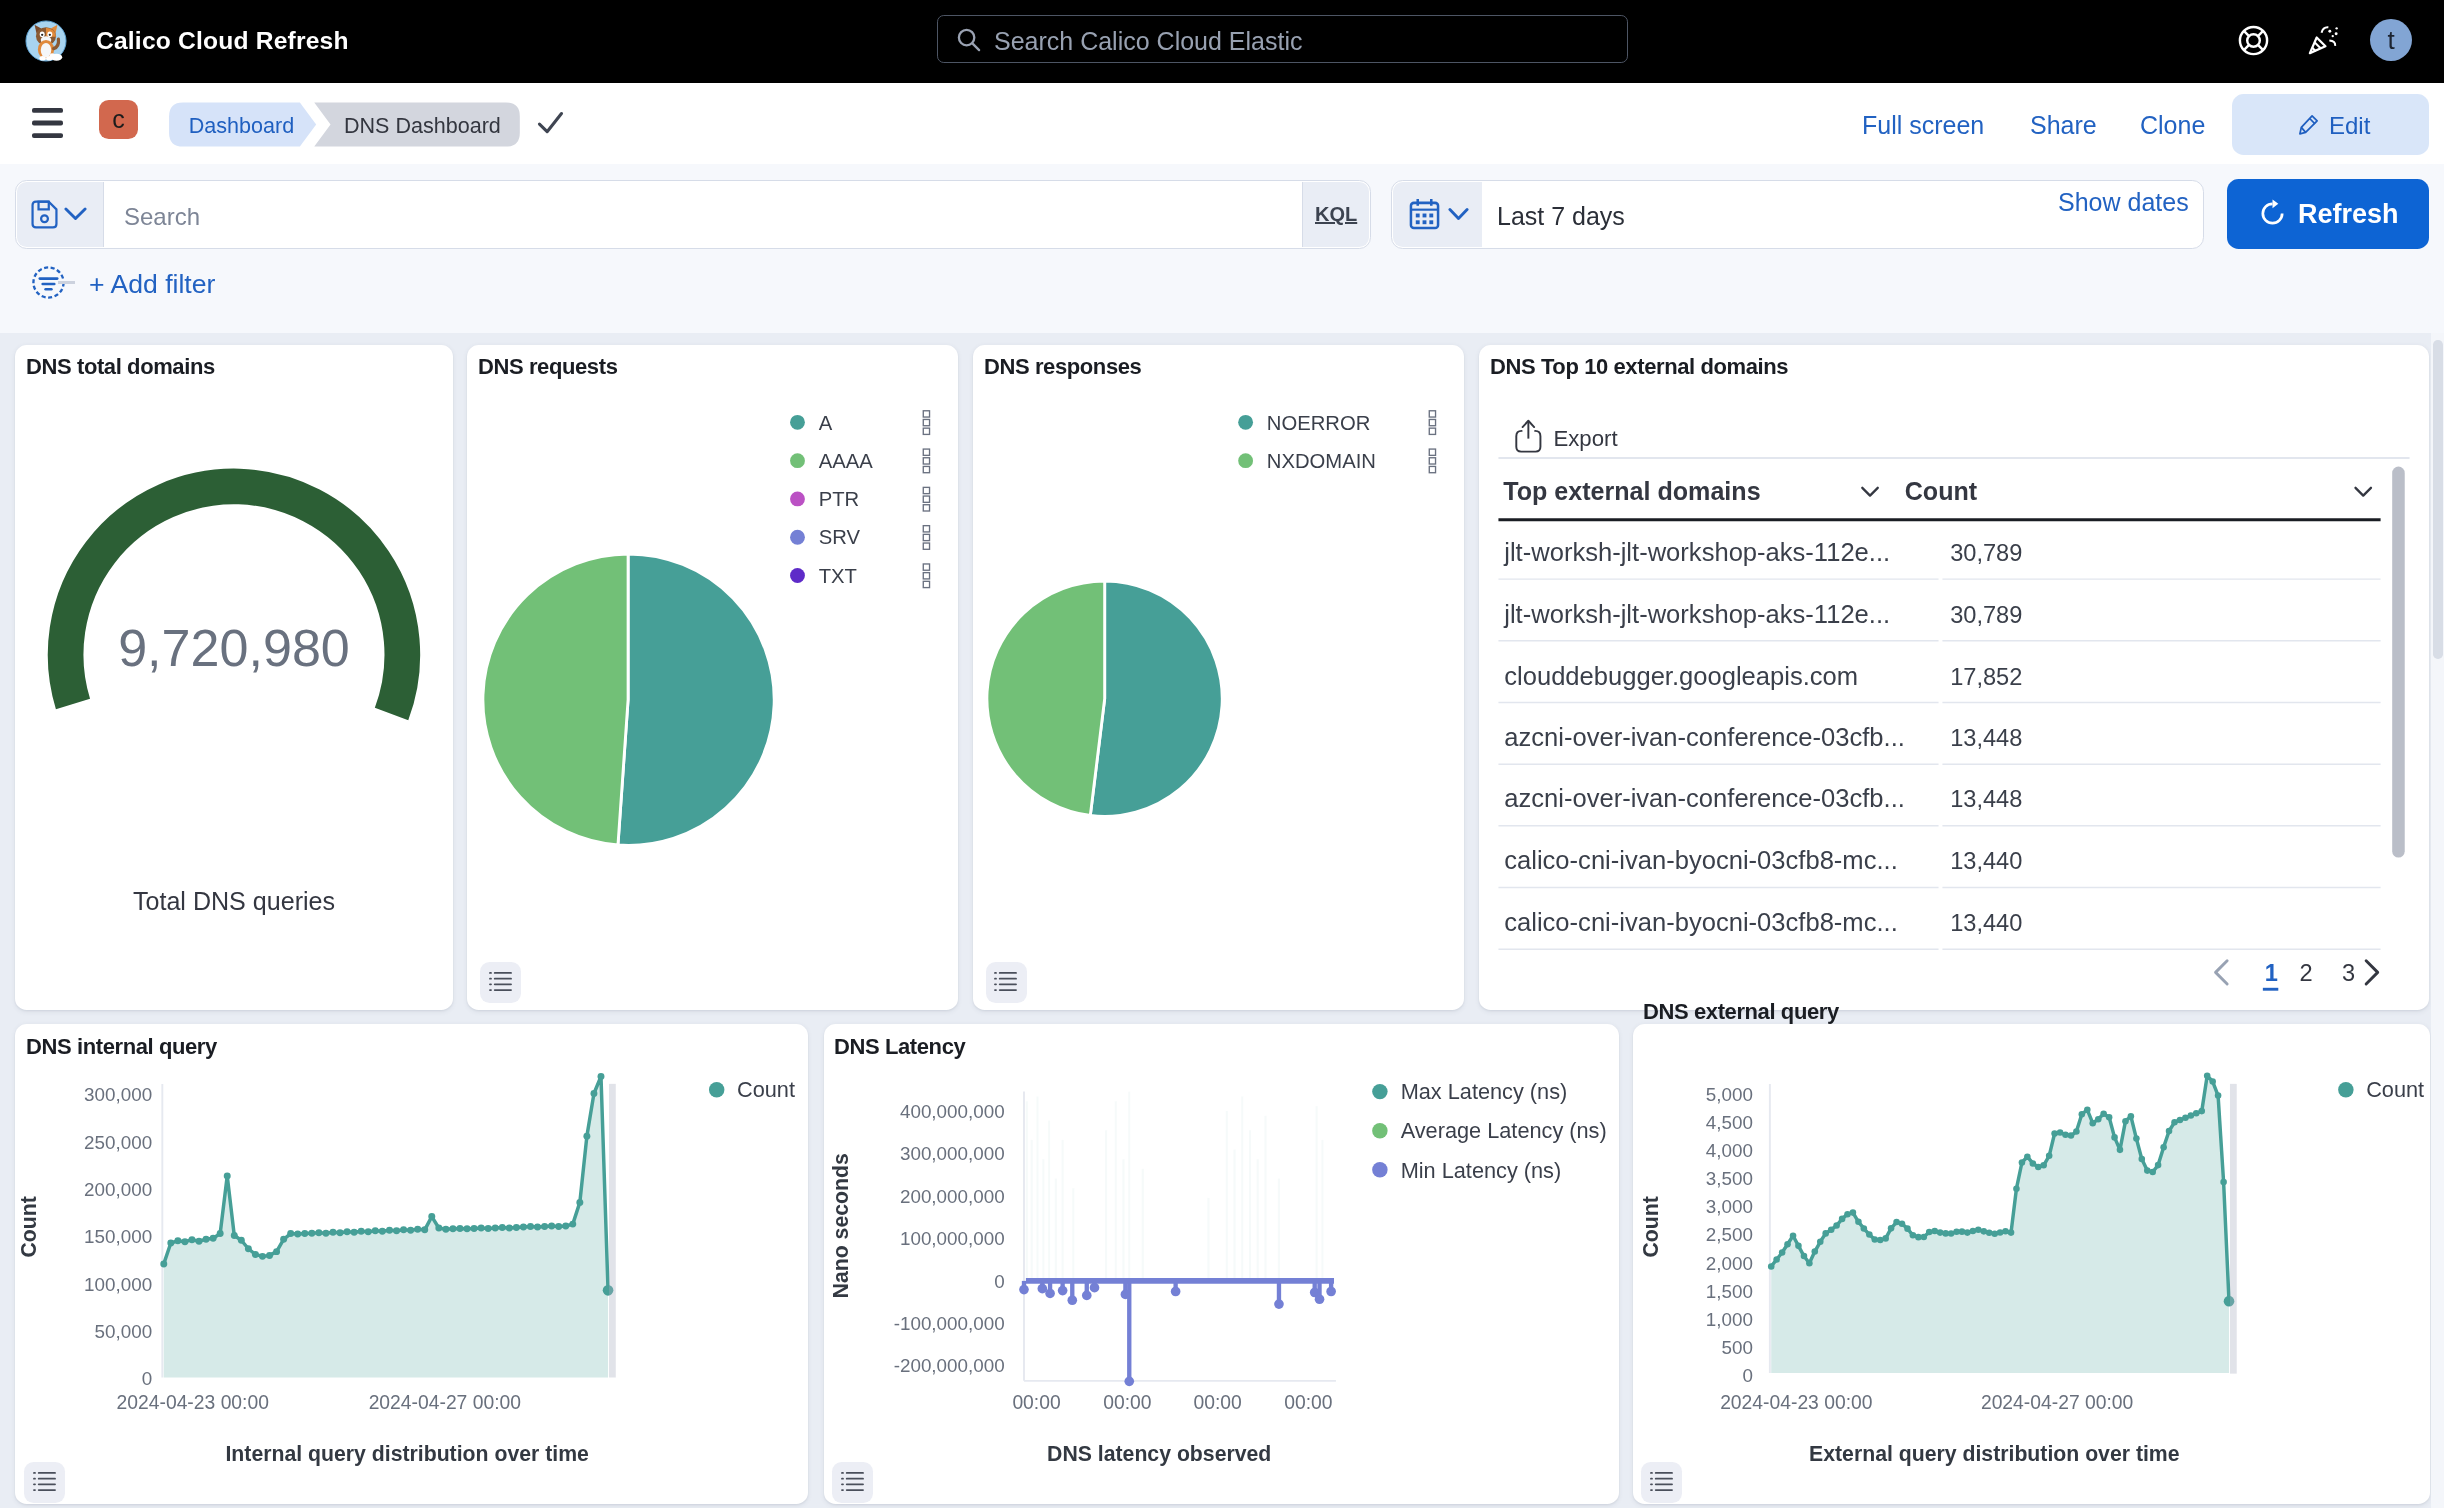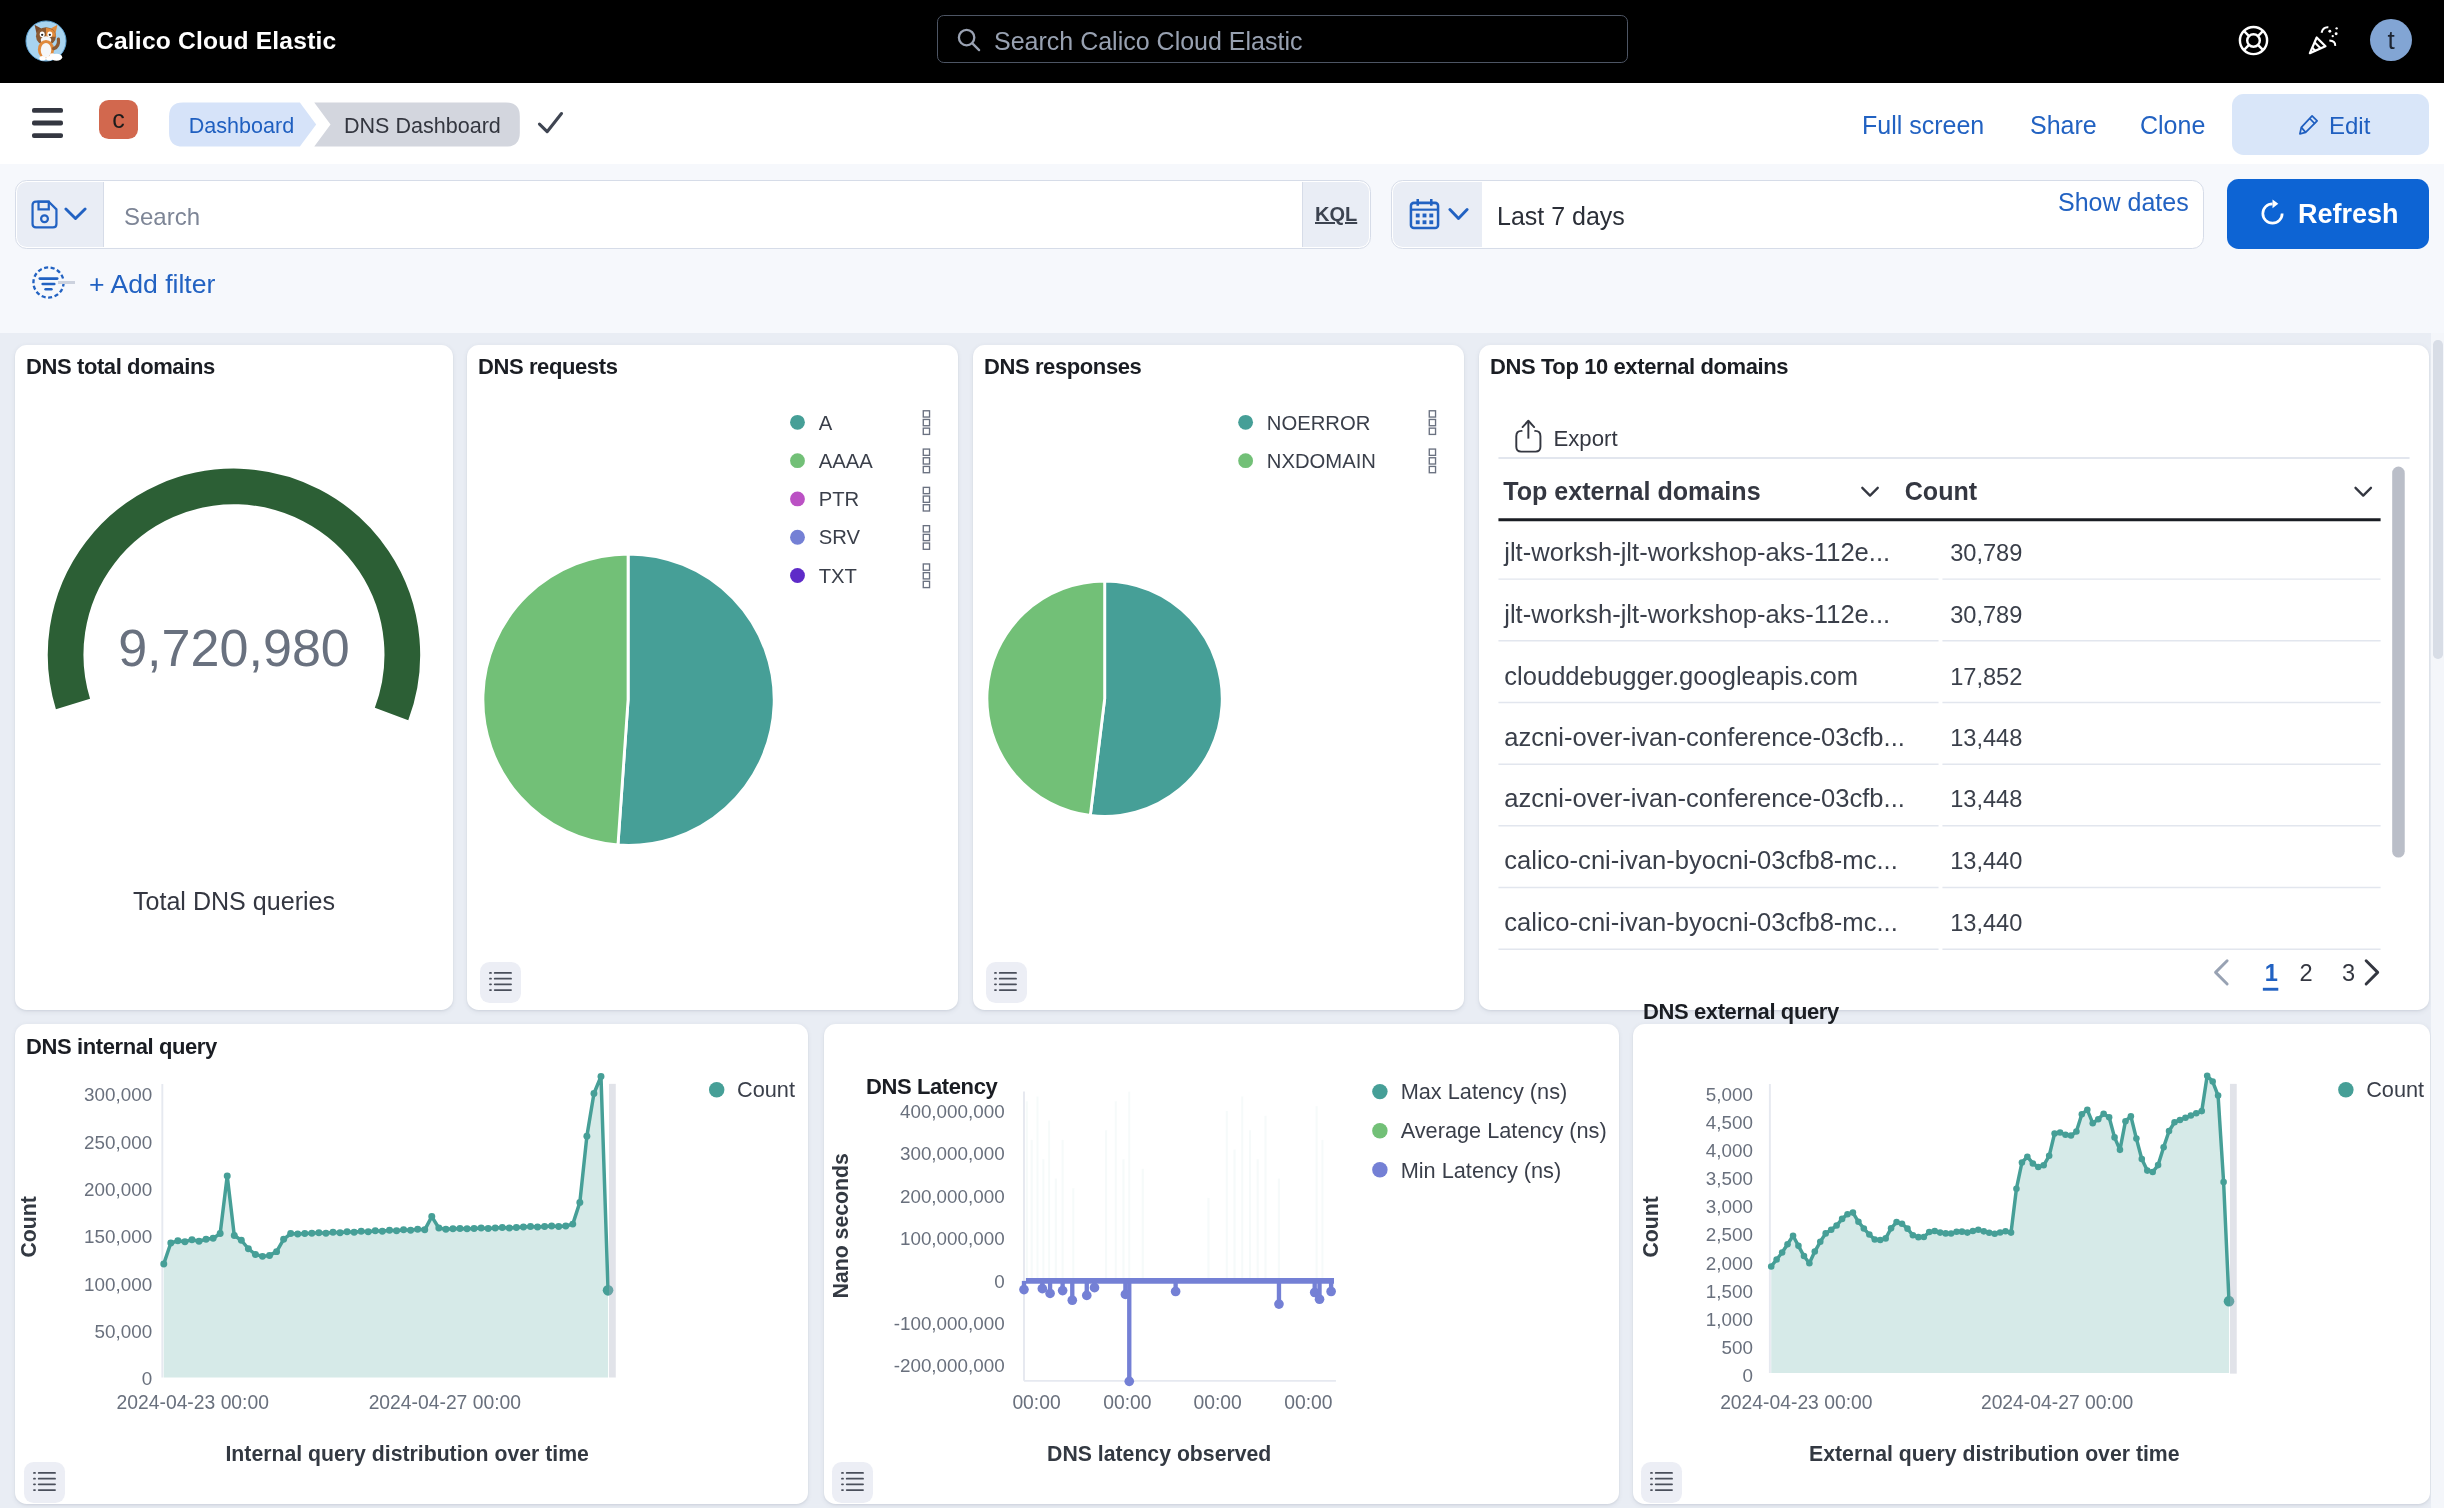--- a/index.html
+++ b/index.html
@@ -26,21 +26,21 @@
 <circle cx="26" cy="15.5" r="1.2" fill="#222"></circle>
 <ellipse cx="22" cy="21" rx="5.5" ry="4" fill="#f3f6f9"></ellipse>
 <ellipse cx="22" cy="31" rx="8.5" ry="10" fill="#e08a3c"></ellipse>
 <ellipse cx="22" cy="31.5" rx="5.5" ry="7.5" fill="#f5f7f9"></ellipse>
 <path d="M30 30 q6 -2 5 -10" stroke="#8a5a33" stroke-width="3.4" fill="none" stroke-linecap="round"></path>
 <ellipse cx="18.5" cy="40" rx="3.4" ry="2.4" fill="#fff"></ellipse>
 <ellipse cx="25.5" cy="40" rx="3.4" ry="2.4" fill="#fff"></ellipse>
 <ellipse cx="33" cy="39" rx="6" ry="3.6" fill="#fff"></ellipse>
 <circle cx="28.5" cy="37.5" r="2.6" fill="#fff"></circle>
 </svg>
-<div class="abs" style="left:96px;top:27px;font-size:24.6px;font-weight:700;color:#fff;letter-spacing:0.2px;">Calico Cloud Elastic</div>
+<div class="abs" style="left:96px;top:27px;font-size:24.6px;font-weight:700;color:#fff;letter-spacing:0.2px;">Calico Cloud Refresh</div>
 <div class="abs" style="left:937px;top:15.4px;width:691px;height:48px;border:1.9px solid #4d5564;border-radius:6.8px;"></div>
 <svg class="abs" style="left:956px;top:27px" width="26" height="26" viewBox="0 0 27 27">
 <circle cx="11" cy="11" r="8" fill="none" stroke="#9aa2b2" stroke-width="2.4"></circle>
 <line x1="17" y1="17" x2="24" y2="24" stroke="#9aa2b2" stroke-width="2.4" stroke-linecap="round"></line>
 </svg>
 <div class="abs" style="left:994px;top:27px;font-size:25px;color:#98a1b1;">Search Calico Cloud Elastic</div>
 <svg class="abs" style="left:2237px;top:24px" width="33" height="33" viewBox="0 0 34 34">
 <circle cx="17" cy="17" r="14" fill="none" stroke="#fff" stroke-width="2.5"></circle>
 <circle cx="17" cy="17" r="6.5" fill="none" stroke="#fff" stroke-width="2.5"></circle>
 <line x1="7.1" y1="7.1" x2="12.4" y2="12.4" stroke="#fff" stroke-width="2.5"></line>
@@ -138,21 +138,21 @@
 <div class="panel" style="left:973px;top:345px;width:491px;height:665px;"></div>
 <div class="panel" style="left:1479px;top:345px;width:950px;height:665px;"></div>
 <div class="panel" style="left:15.4px;top:1024px;width:793px;height:480px;"></div>
 <div class="panel" style="left:824px;top:1024px;width:795px;height:480px;"></div>
 <div class="panel" style="left:1633px;top:1024px;width:797px;height:480px;"></div>
 <div class="ptitle" style="left:26px;top:354px;">DNS total domains</div>
 <div class="ptitle" style="left:478px;top:354px;">DNS requests</div>
 <div class="ptitle" style="left:984px;top:354px;">DNS responses</div>
 <div class="ptitle" style="left:1490px;top:354px;">DNS Top 10 external domains</div>
 <div class="ptitle" style="left:26px;top:1034px;">DNS internal query</div>
-<div class="ptitle" style="left:866px;top:1034px;margin-top:40px;">DNS Latency</div>
+<div class="ptitle" style="left:834px;top:1034px;">DNS Latency</div>
 <div class="ptitle" style="left:1643px;top:999px;">DNS external query</div>
 <svg class="abs" style="left:15.4px;top:345px" width="438" height="665" viewBox="0 0 454 689">
 <path d="M 60.1 372.0 A 174.5 174.5 0 1 1 390.3 382.4" fill="none" stroke="#2c5f35" stroke-width="37.0"></path>
 <text x="227" y="333" font-size="54" fill="#69717f" text-anchor="middle">9,720,980</text>
 <text x="227" y="586" font-size="26" fill="#343741" text-anchor="middle">Total DNS queries</text>
 </svg>
 <svg class="abs" style="left:467px;top:345px" width="491" height="665" viewBox="0 0 509 689">
     <path d="M 167 367.5 L 167 216.5 A 151 151 0 1 1 156.5 518.1 Z" fill="#469f97" stroke="#fff" stroke-width="3"></path>
     <path d="M 167 367.5 L 156.5 518.1 A 151 151 0 0 1 167 216.5 Z" fill="#72c077" stroke="#fff" stroke-width="3"></path>
     <circle cx="342.6" cy="80.0" r="7.7" fill="#469f97"></circle>

